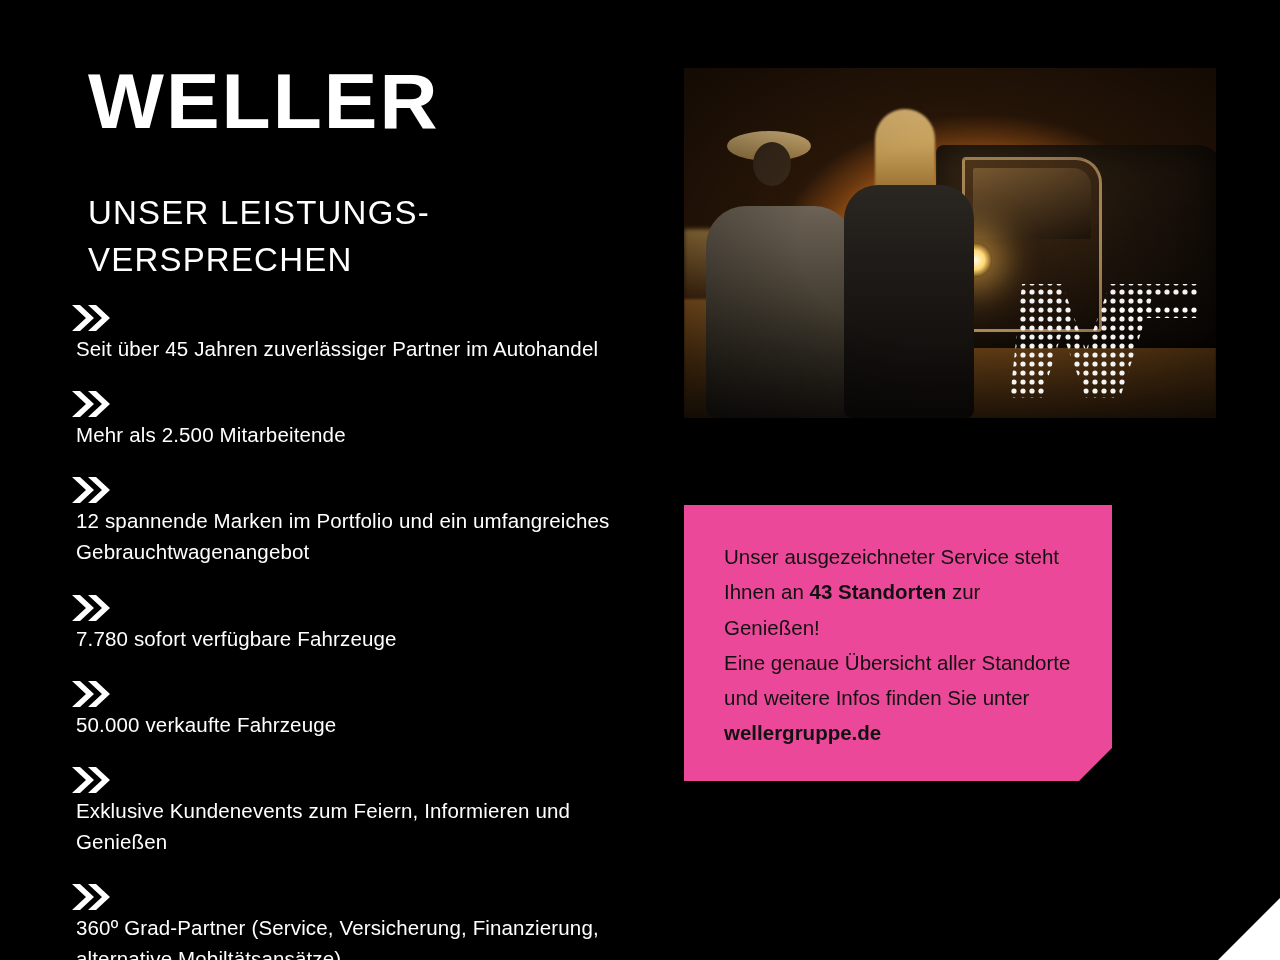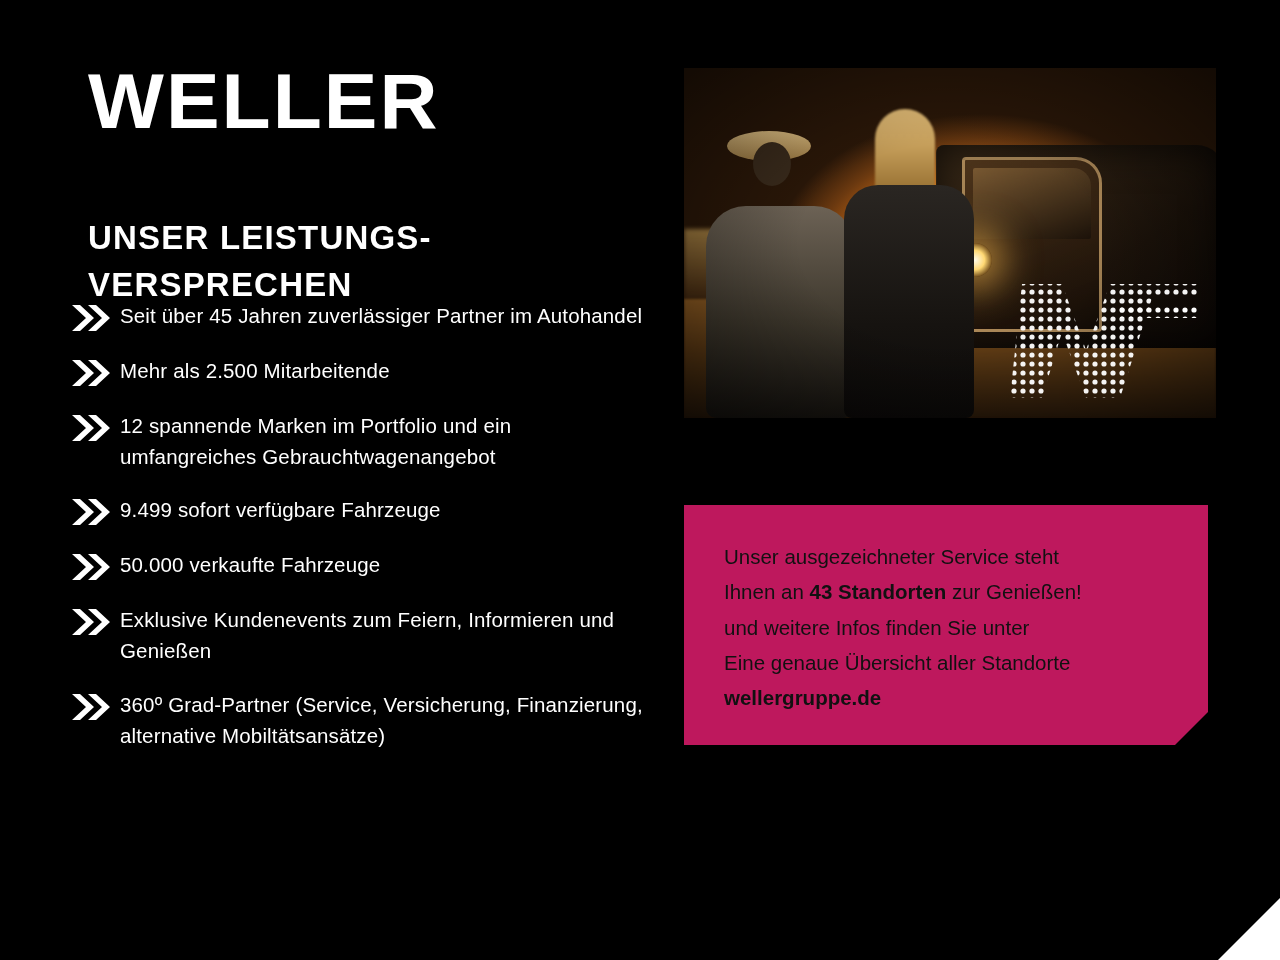--- a/index.html
+++ b/index.html
@@ -39,33 +39,33 @@
   }
   .headline {
     position: absolute;
     left: 88px;
     top: 190px;
     width: 520px;
     font-size: 33px;
     line-height: 1.42;
     letter-spacing: 1.2px;
     color: #ffffff;
-    font-weight: 700;
-    margin-top: 25px;
+    font-weight: 400;
   }
   .bullets {
     position: absolute;
     left: 70px;
     top: 300px;
     width: 580px;
   }
   .bullet {
     display: flex;
     align-items: flex-start;
     margin-bottom: 22px;
+    flex-direction: column;
   }
   .chev {
     flex: 0 0 auto;
     width: 44px;
     height: 30px;
     margin-top: 3px;
     position: relative;
   }
   .chev svg { display: block; }
   .bullet-text {
@@ -210,22 +210,22 @@
     bottom: 8px;
     width: 200px;
     height: 130px;
   }
 
   
   .callout {
     position: absolute;
     left: 24px;
     top: 505px;
-    width: 524px;
-    background: #be185d;
+    width: 428px;
+    background: #ec4899;
     color: #111111;
     padding: 34px 34px 30px 40px;
     font-size: 20.5px;
     line-height: 1.72;
   }
   .callout .b { font-weight: 700; }
   .callout-notch {
     position: absolute;
     right: 0;
     bottom: -1px;
@@ -288,21 +288,21 @@
         <span class="bullet-text">12 spannende Marken im Portfolio und ein umfangreiches Gebrauchtwagenangebot</span>
       </div>
 
       <div class="bullet">
         <span class="chev">
           <svg width="44" height="30" viewBox="0 0 44 30">
             <polygon points="2,2 16,15 2,28 10,28 24,15 10,2" fill="#ffffff"></polygon>
             <polygon points="18,2 32,15 18,28 26,28 40,15 26,2" fill="#ffffff"></polygon>
           </svg>
         </span>
-        <span class="bullet-text">9.499 sofort verfügbare Fahrzeuge</span>
+        <span class="bullet-text">7.780 sofort verfügbare Fahrzeuge</span>
       </div>
 
       <div class="bullet">
         <span class="chev">
           <svg width="44" height="30" viewBox="0 0 44 30">
             <polygon points="2,2 16,15 2,28 10,28 24,15 10,2" fill="#ffffff"></polygon>
             <polygon points="18,2 32,15 18,28 26,28 40,15 26,2" fill="#ffffff"></polygon>
           </svg>
         </span>
         <span class="bullet-text">50.000 verkaufte Fahrzeuge</span>
@@ -369,22 +369,22 @@
           <rect x="118" y="26" width="78" height="12" fill="url(#dots)"></rect>
         </svg>
       </div>
     </div>
 
     <div class="callout">
       <div>Unser ausgezeichneter Service steht</div>
       <div>
         <span>Ihnen an </span><span class="b">43 Standorten</span><span> zur Genießen!</span>
       </div>
+      <div>Eine genaue Übersicht aller Standorte</div>
       <div>und weitere Infos finden Sie unter</div>
-      <div>Eine genaue Übersicht aller Standorte</div>
       <div class="b">wellergruppe.de</div>
       <div class="callout-notch"></div>
     </div>
 
     <div class="corner-cut"></div>
   </div>
 
 </div>
 
 </body></html>

